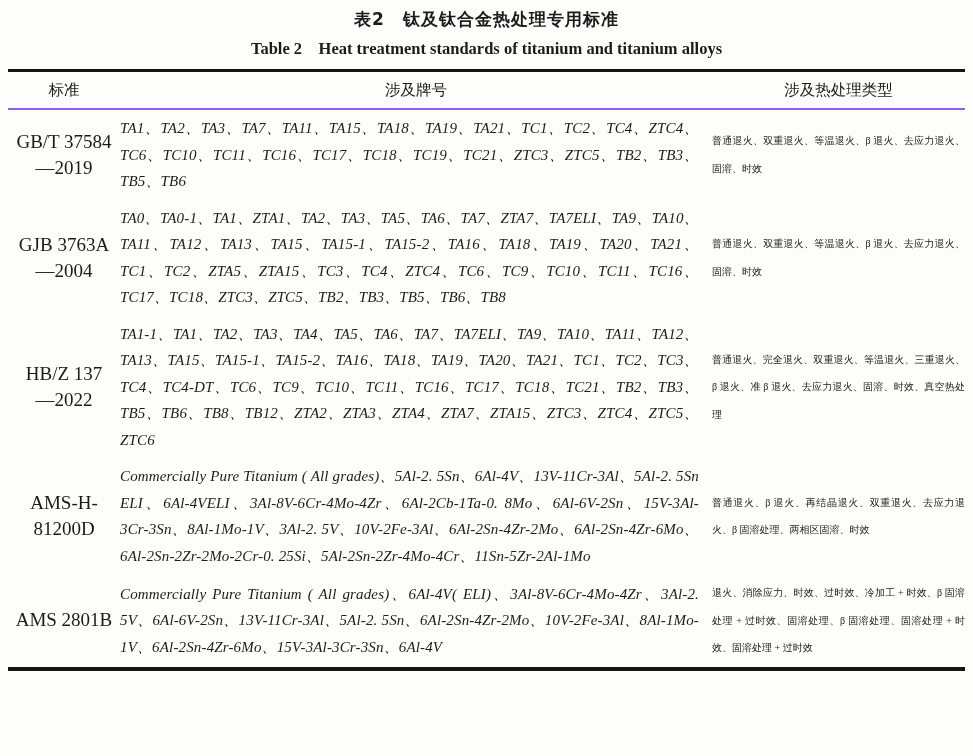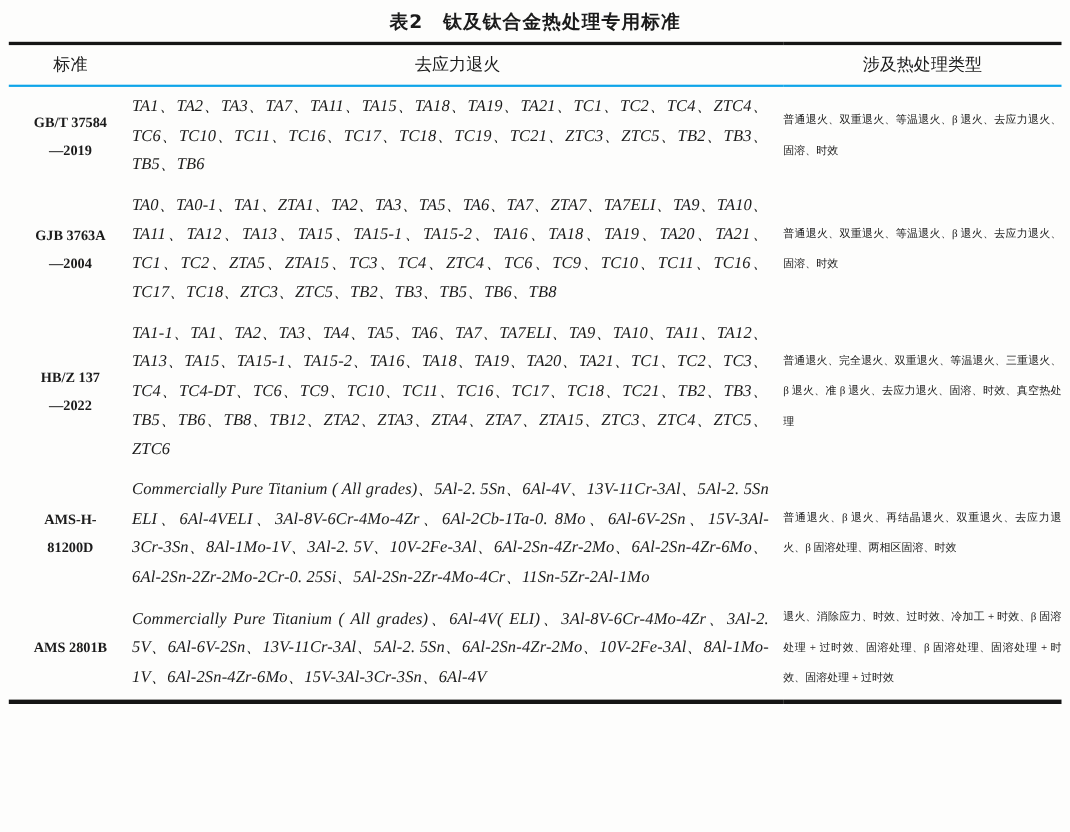--- a/index.html
+++ b/index.html
@@ -34,72 +34,72 @@
   }
   table.std-table {
     border-collapse: collapse;
     table-layout: fixed;
     width: 957px;
     margin: 0 8px;
     border-top: 3px solid #151515;
     border-bottom: 4px solid #151515;
   }
   table.std-table thead tr {
-    border-bottom: 2px solid #0ea5e9;
+    border-bottom: 2px solid #8b5cf6;
   }
   th {
     font-weight: normal;
     font-size: 15.5px;
     padding: 8px 0 7px 0;
     text-align: center;
   }
   col.c1 { width: 112px; }
   col.c2 { width: 592px; }
   col.c3 { width: 253px; }
   td {
     vertical-align: middle;
     padding: 5px 0;
   }
   td.c1 {
     text-align: center;
     white-space: pre-line;
-    font-size: 13px;
+    font-size: 19px;
     line-height: 26px;
-    font-weight: bold;
   }
   td.c2 {
     text-align: justify;
     padding-right: 13px;
     font-size: 15px;
     line-height: 26.5px;
     letter-spacing: 0.15px;
     font-style: italic;
   }
   td.c3 {
     text-align: justify;
     font-size: 10px;
     line-height: 27.5px;
   }
 </style>
 </head>
 <body>
 
 <div class="page">
   <div class="title-zh">表2　钛及钛合金热处理专用标准</div>
+  <div class="title-en">Table 2　Heat treatment standards of titanium and titanium alloys</div>
 
   <table class="std-table">
     <colgroup>
       <col class="c1">
         <col class="c2">
         <col class="c3">
     </colgroup>
     <thead>
       <tr>
         <th>标准</th>
-        <th>去应力退火</th>
+        <th>涉及牌号</th>
         <th>涉及热处理类型</th>
       </tr>
     </thead>
     <tbody>
       <tr>
         <td class="c1">GB/T 37584
 —2019</td>
         <td class="c2">TA1、TA2、TA3、TA7、TA11、TA15、TA18、TA19、TA21、TC1、TC2、TC4、ZTC4、TC6、TC10、TC11、TC16、TC17、TC18、TC19、TC21、ZTC3、ZTC5、TB2、TB3、TB5、TB6</td>
         <td class="c3">普通退火、双重退火、等温退火、β 退火、去应力退火、固溶、时效</td>
       </tr>

